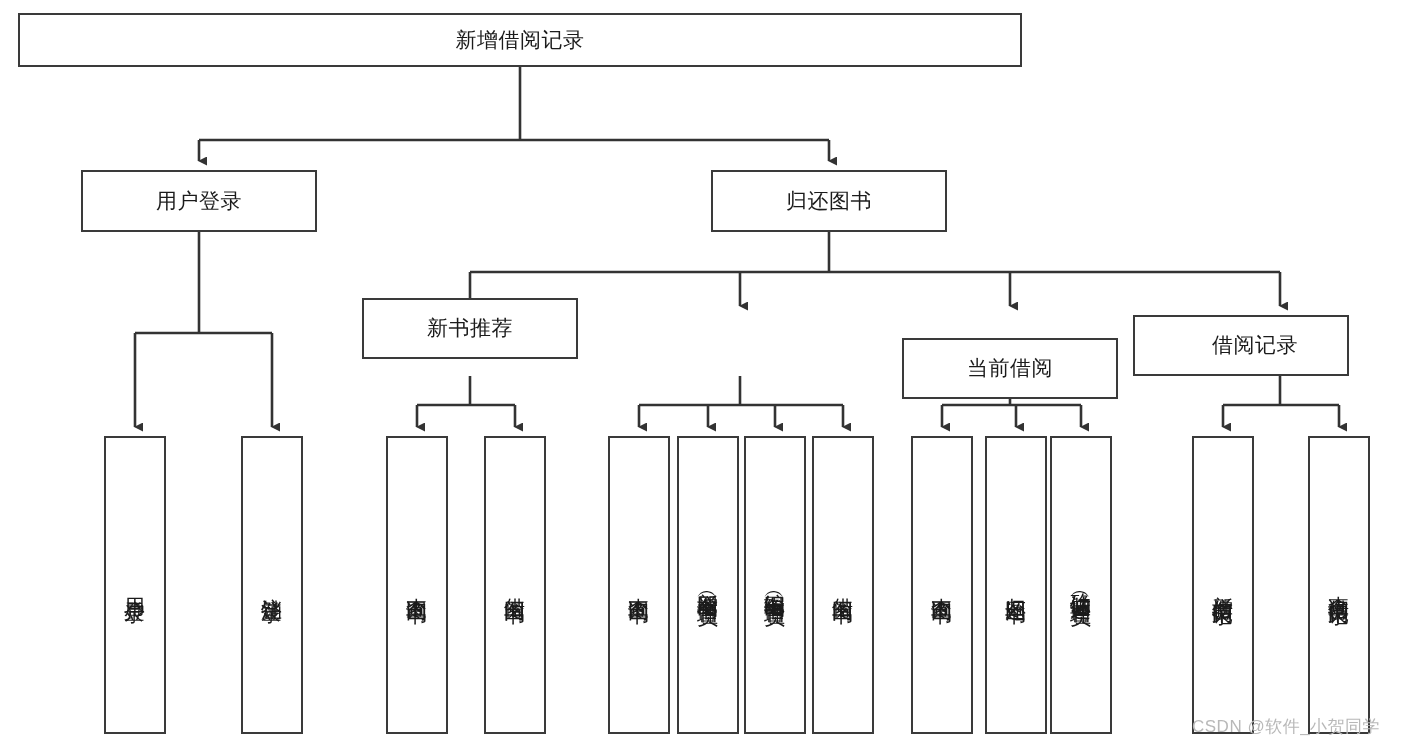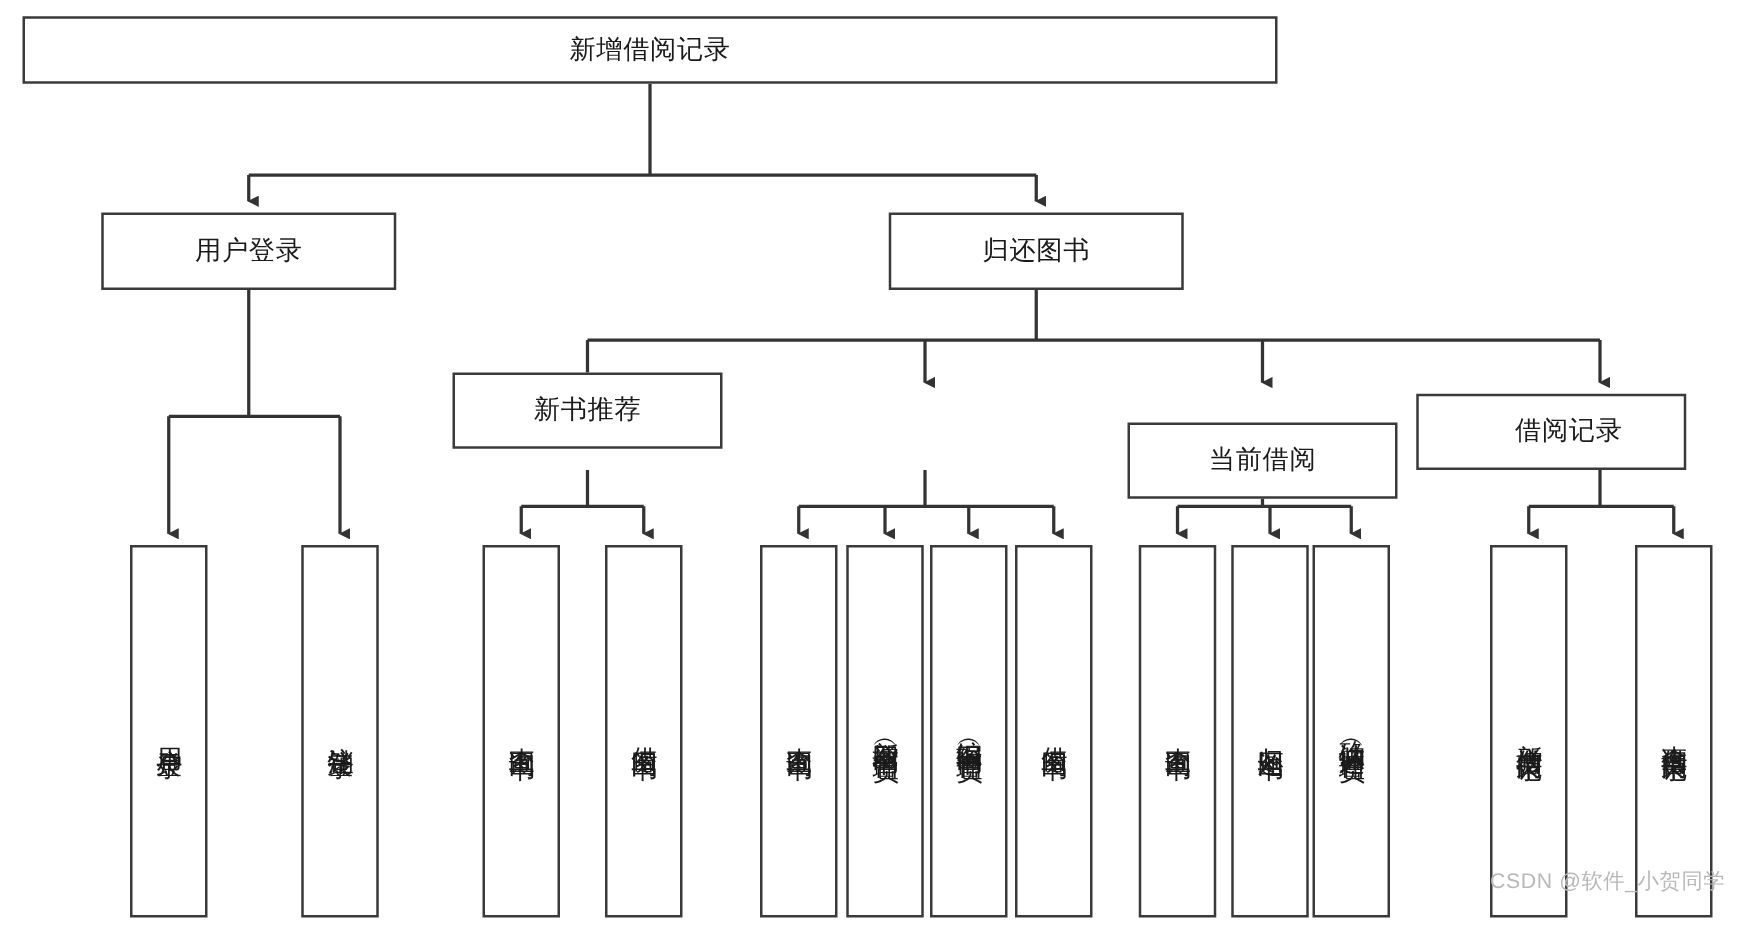--- a/index.html
+++ b/index.html
@@ -171,15 +171,15 @@
     <span class="node-label">确认归还（管理员）</span>
   </div>
 
   <div class="node vertical" style="left: 1192px; top: 436px; width: 62px; height: 298px;">
     <span class="node-label">新增借阅记录</span>
   </div>
   <div class="node vertical" style="left: 1308px; top: 436px; width: 62px; height: 298px;">
     <span class="node-label">查询借阅记录</span>
   </div>
 
-  <div class="watermark" style="left:1192px; top:693px;">CSDN @软件_小贺同学</div>
+  <div class="watermark" style="left:1192px; top:715px;">CSDN @软件_小贺同学</div>
 
 </div>
 
 </body></html>

